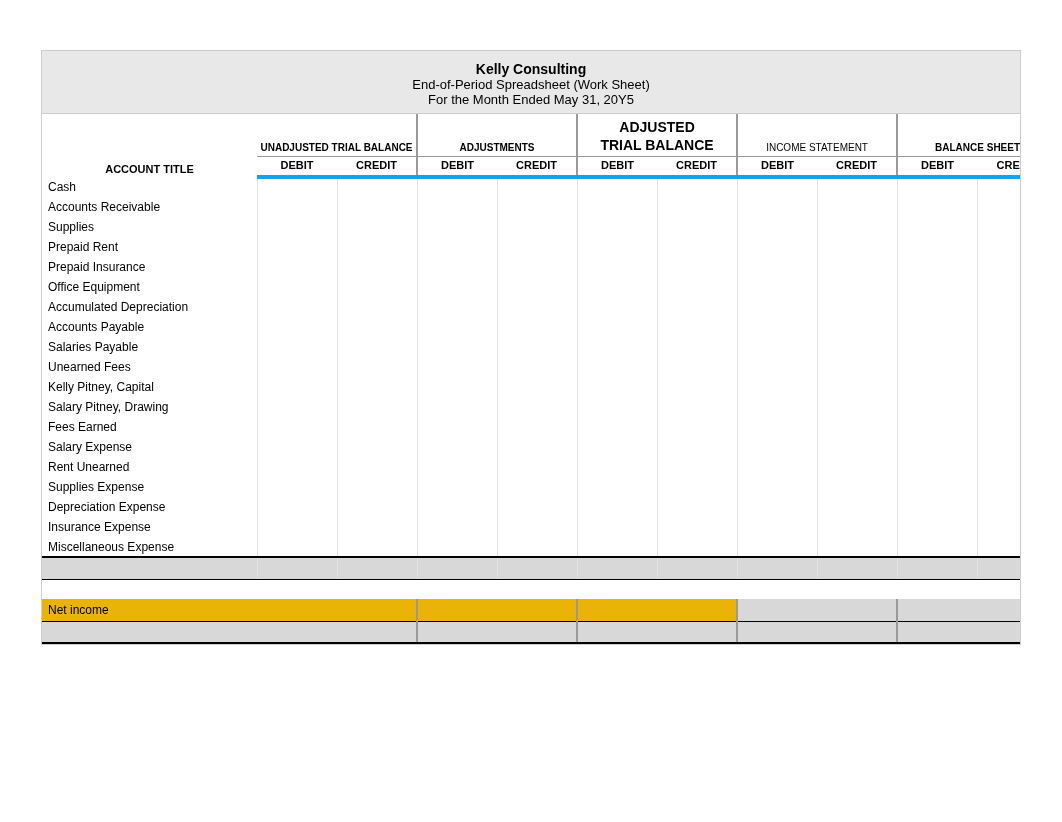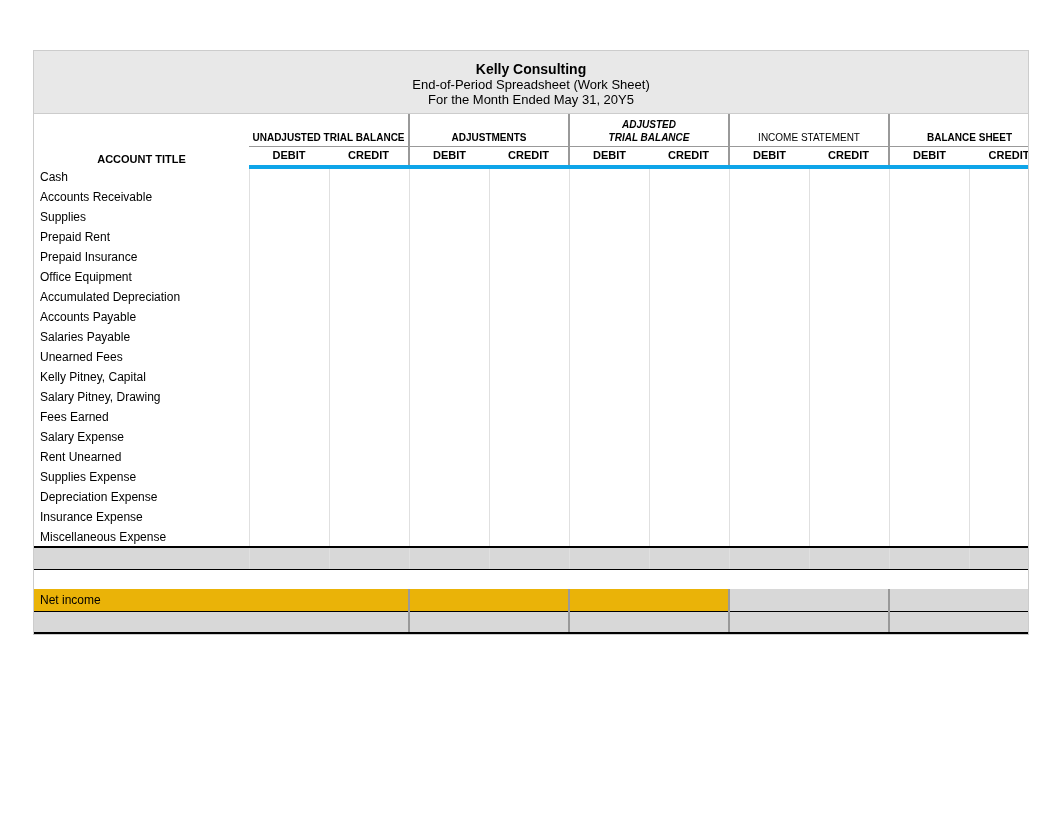--- a/index.html
+++ b/index.html
@@ -6,21 +6,21 @@
     body {
       background: #fff;
       font-family: Arial, sans-serif;
       font-size: 12px;
       color: #000;
     }
     .page {
       width: 1062px;
       min-height: 822px;
       background: #fff;
-      padding: 30px 8px;
+      padding: 30px 16px;
     }
     .spreadsheet-container {
       margin: 20px 25px;
       background: #fff;
       border: 1px solid #ccc;
     }
     .header-section {
       background: #e8e8e8;
       text-align: center;
       padding: 10px 0 6px 0;
@@ -134,21 +134,21 @@
         <thead>
           <tr class="group-header">
             <th class="account-title-header" rowspan="2">ACCOUNT TITLE</th>
             <th colspan="2" class="span-header">
               <div style="font-size:10px;line-height:1.3;font-weight:bold;">UNADJUSTED TRIAL BALANCE</div>
             </th>
             <th colspan="2" class="span-header col-separator">
               <div style="font-size:10px;line-height:1.3;font-weight:bold;">ADJUSTMENTS</div>
             </th>
             <th colspan="2" class="span-header col-separator">
-              <div style="font-size:10px;line-height:1.3;font-weight:bold;font-style:italic;">ADJUSTED<br>TRIAL BALANCE</div>
+              <div style="font-size:14px;line-height:1.3;font-weight:bold;">ADJUSTED<br>TRIAL BALANCE</div>
             </th>
             <th colspan="2" class="span-header col-separator">
               <div style="font-size:10px;line-height:1.3;font-weight:normal;">INCOME STATEMENT</div>
             </th>
             <th colspan="2" class="span-header col-separator">
               <div style="font-size:10px;line-height:1.3;font-weight:bold;">BALANCE SHEET</div>
             </th>
           </tr>
           <tr class="sub-header">
             <th>DEBIT</th>

